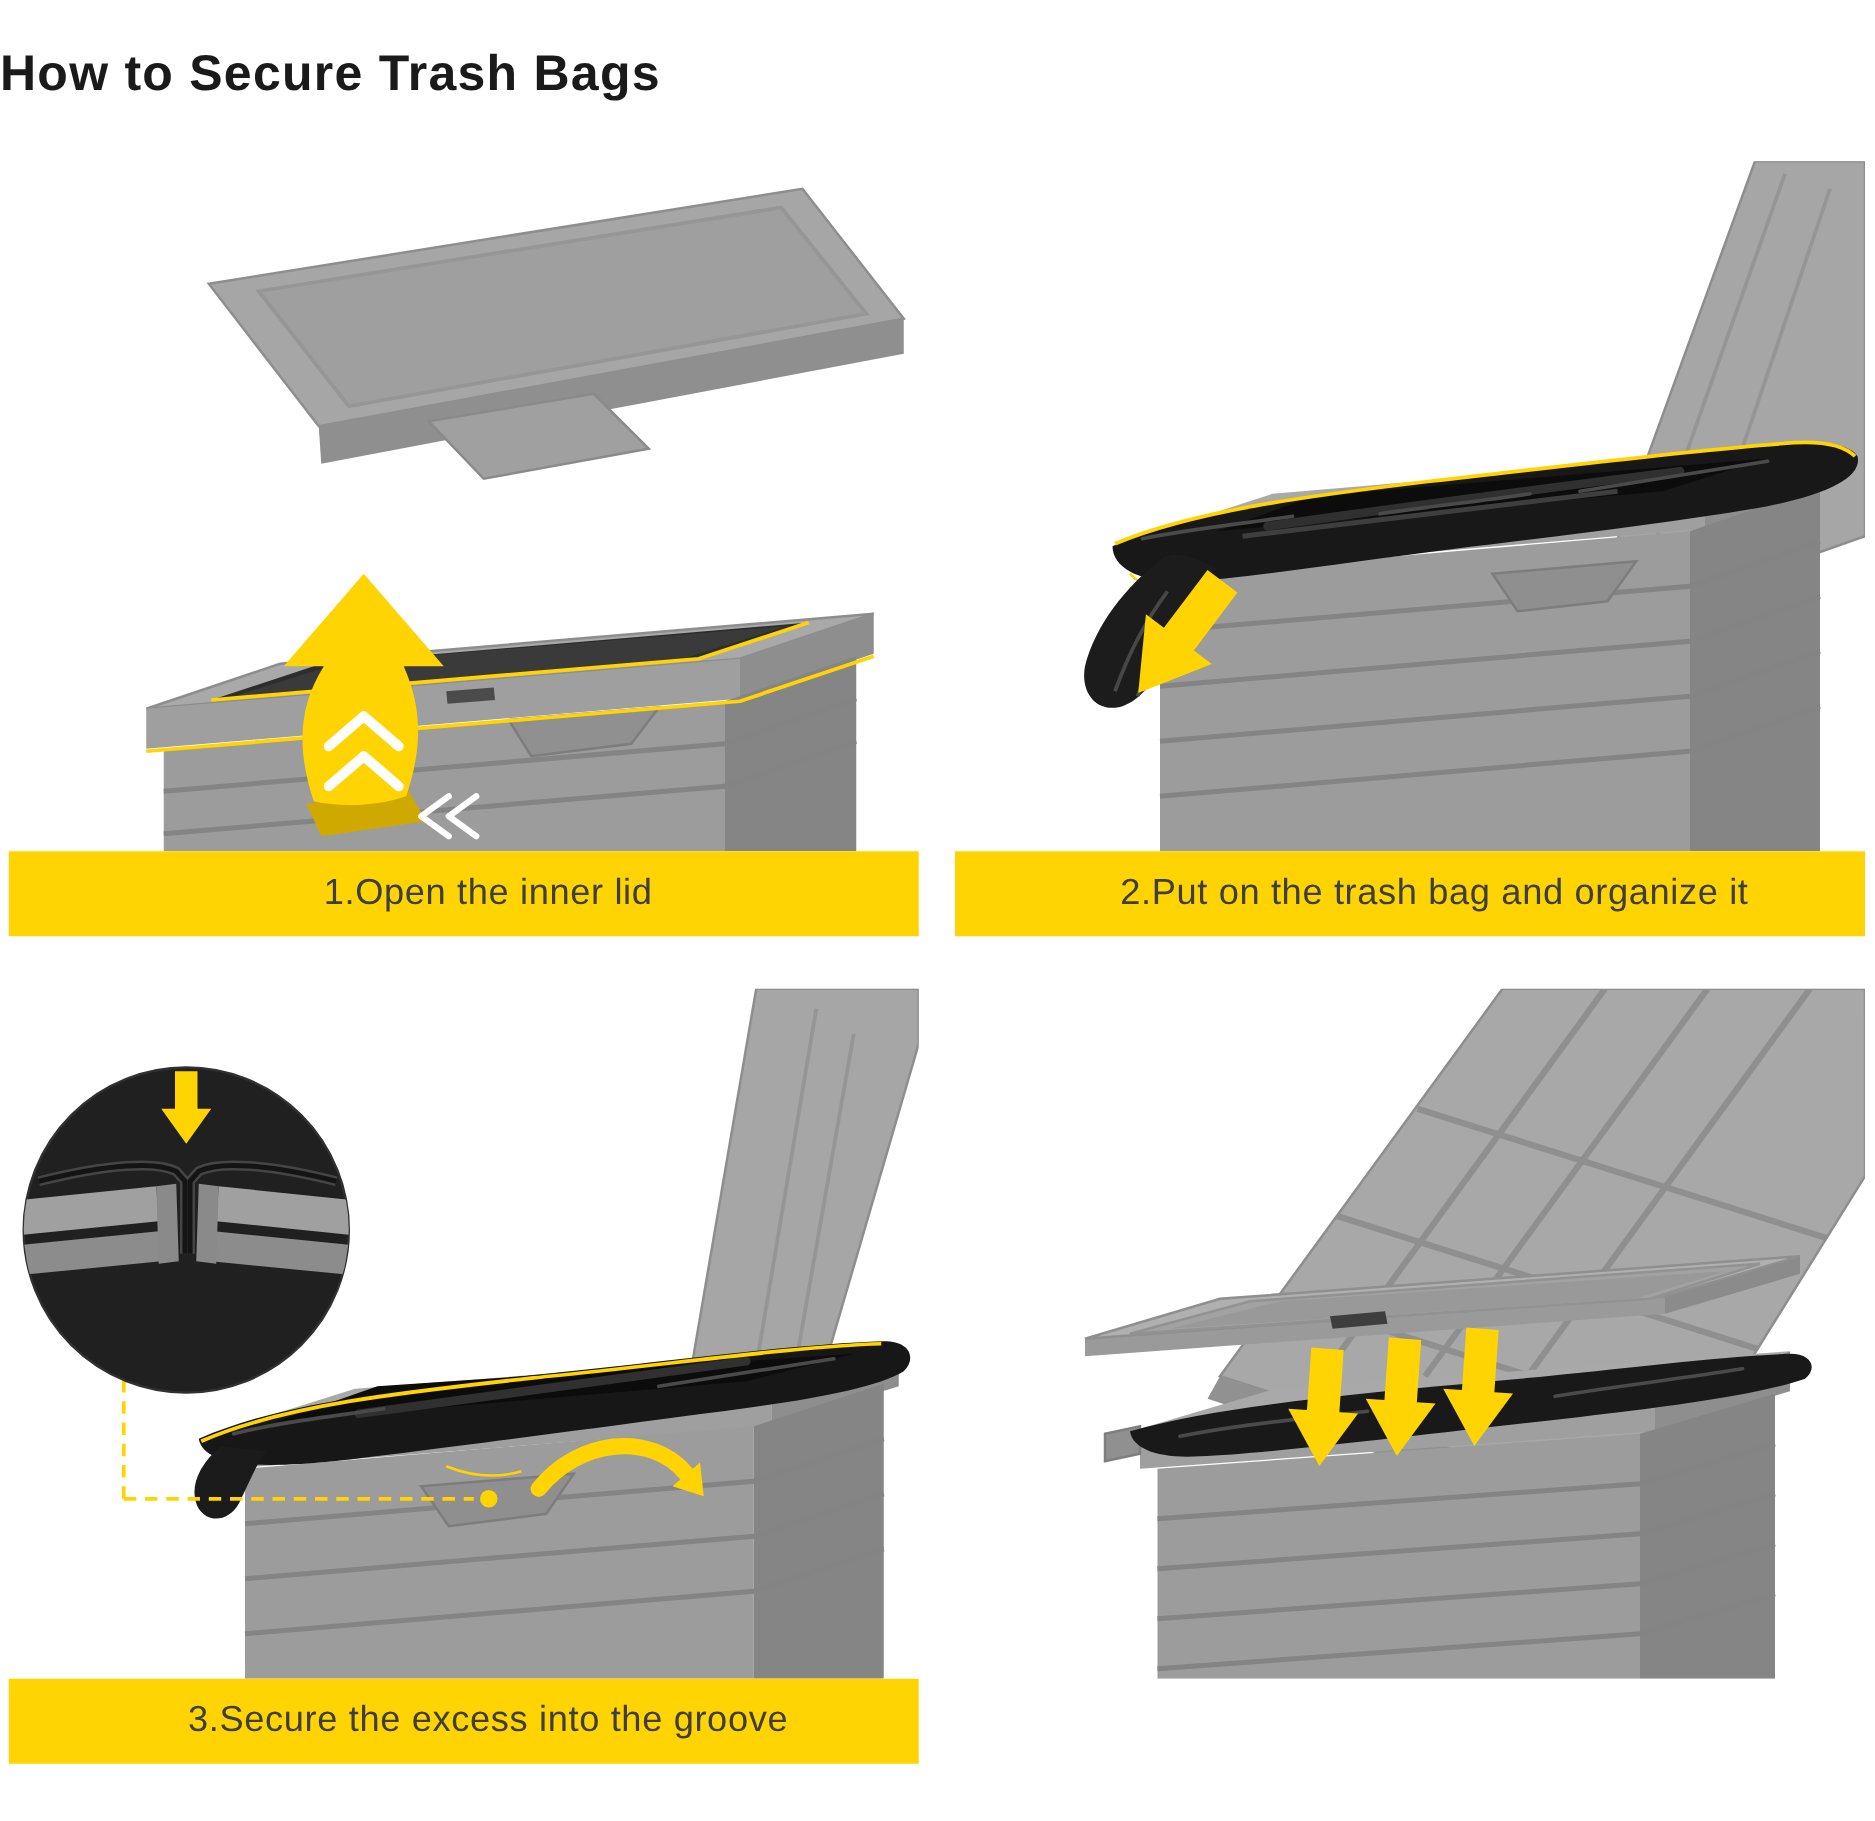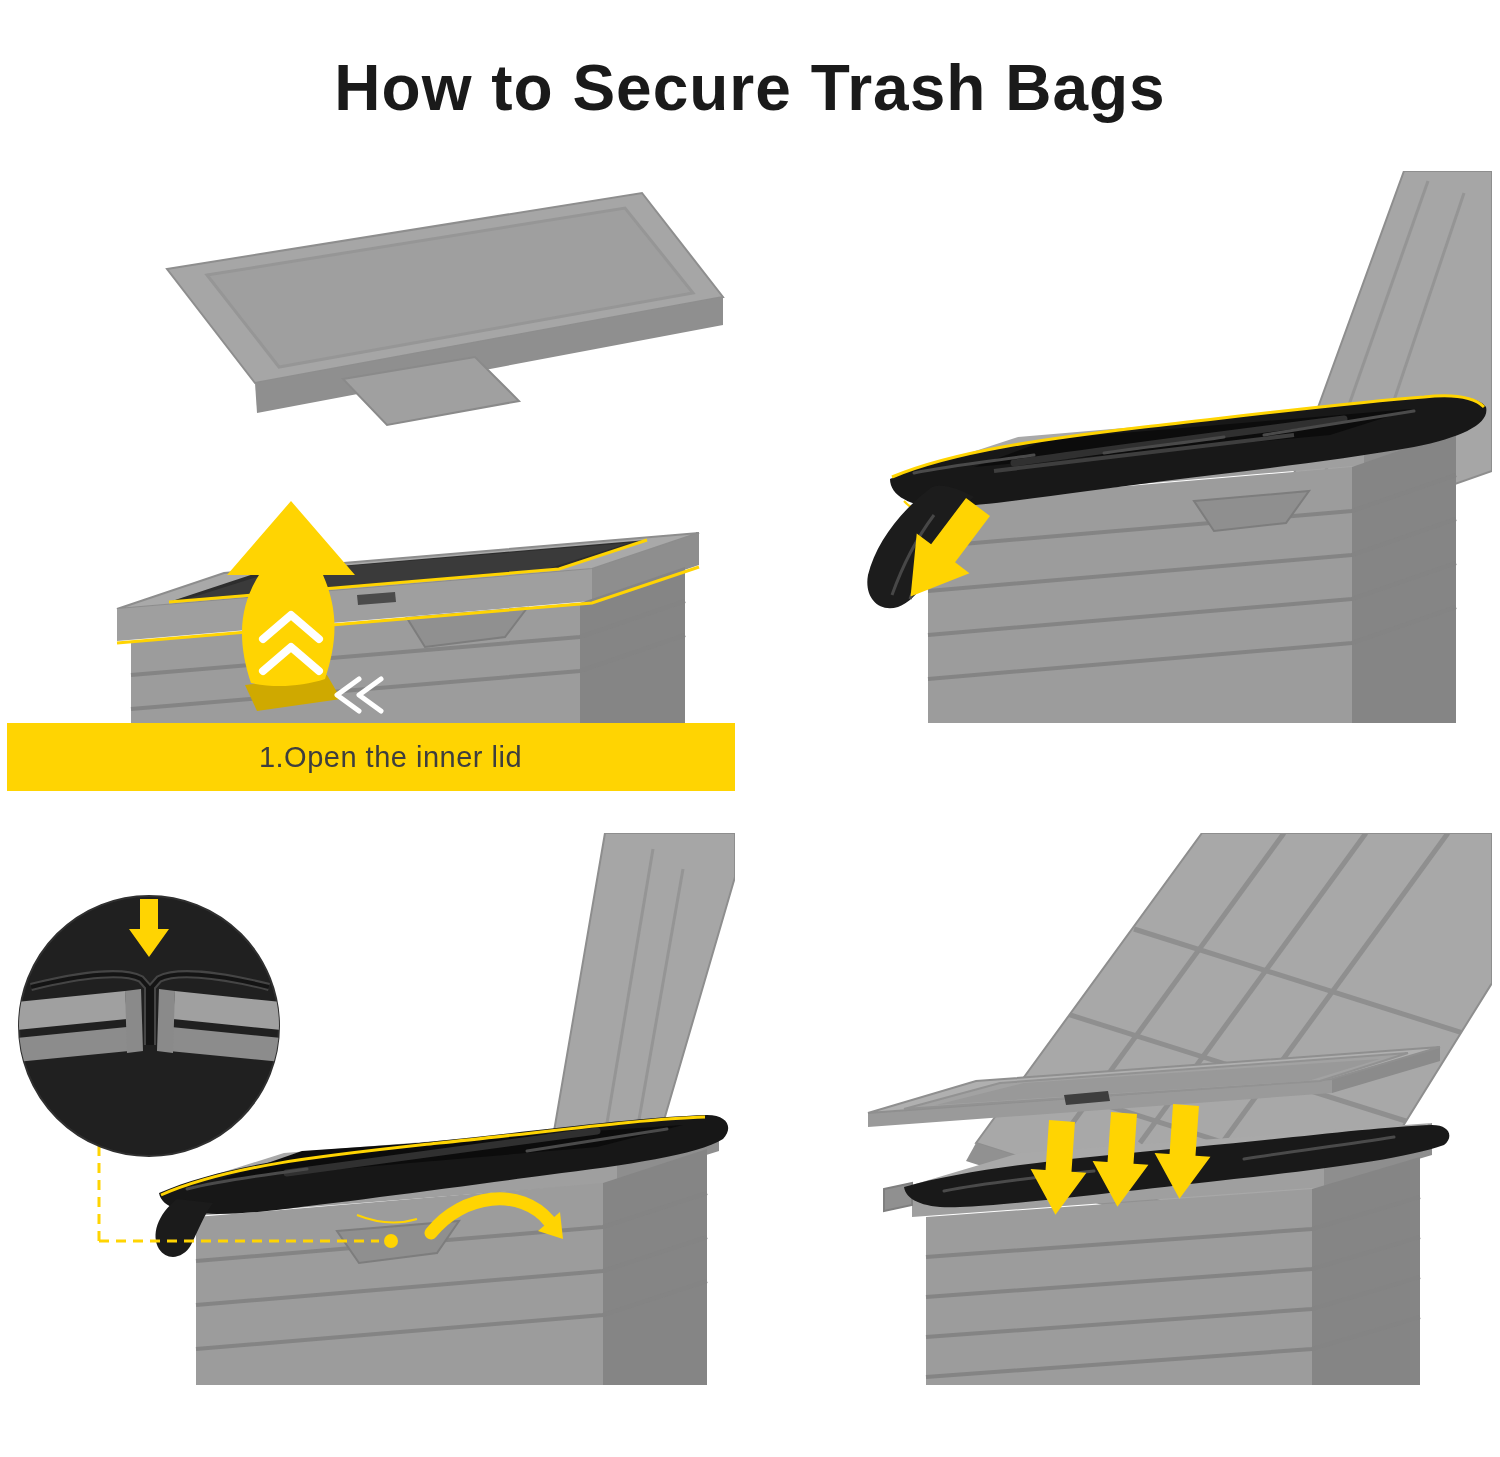--- a/index.html
+++ b/index.html
@@ -8,23 +8,22 @@
     --title-text:#1A1A1A;
     --panel-background:#FFFFFF;
   }
   *{box-sizing:border-box;}
   html,body{margin:0;padding:0;background:#fff;}
   body{
     width:1500px;height:1457px;overflow:hidden;
     font-family:"Liberation Sans", sans-serif;
   }
   .page-title{
-    text-align:center;
     padding-top:10px;
-    font-size:64px;
+    font-size:40px;
     font-weight:800;
     letter-spacing:1px;
     color:var(--title-text);
     line-height:1.1;
   }
   .steps-grid{
     display:grid;
     grid-template-columns:728px 728px;
     column-gap:29px;
     row-gap:42px;
@@ -131,20 +130,23 @@
         <path d="M 128,306 C 190,280 280,268 380,256 C 470,246 580,232 660,226 C 688,223 710,226 720,236" class="stroke-accent" stroke-width="3" fill="none"></path>
         <path d="M 186,334 C 170,344 150,342 140,330" class="stroke-accent" stroke-width="2" fill="none"></path>
         <path d="M 168,316 C 136,340 112,372 104,404 C 100,426 114,442 134,436 C 156,428 168,400 178,374 C 186,352 196,336 210,326 C 196,318 180,312 168,316 Z" fill="#1c1c1c"></path>
         <path d="M 128,424 C 138,396 152,368 170,344" stroke="#474747" stroke-width="3" fill="none"></path>
         <path d="M 146,428 C 154,404 166,380 182,356" stroke="#474747" stroke-width="3" fill="none"></path>
       </g>
       <g transform="translate(214,336) rotate(127)">
         <path d="M0,-15 L58,-15 L58,-33 L112,0 L58,33 L58,15 L0,15 Z" class="fill-accent"></path>
       </g>
     </svg>
+    <div class="caption-bar">
+      <span class="caption-text">2.Put on the trash bag and organize it</span>
+    </div>
   </div>
 
   <div class="step-panel">
     <svg class="illus" viewBox="0 0 728 552" xmlns="http://www.w3.org/2000/svg">
       <defs>
         <clipPath id="clip3">
             <circle cx="142" cy="193" r="130"></circle>
           </clipPath>
       </defs>
       <g>
@@ -195,20 +197,23 @@
           <path d="M 24,154 C 80,140 118,138 134,146 L 141,154 L 141,212" stroke="#454545" stroke-width="8" fill="none"></path>
           <path d="M 262,154 C 206,140 168,138 152,146 L 145,154 L 145,212" stroke="#454545" stroke-width="8" fill="none"></path>
           <path d="M 24,154 C 80,140 118,138 134,146 L 141,154 L 141,212" stroke="#141414" stroke-width="4" fill="none"></path>
           <path d="M 262,154 C 206,140 168,138 152,146 L 145,154 L 145,212" stroke="#141414" stroke-width="4" fill="none"></path>
           <g transform="translate(142,66) rotate(90)">
             <path d="M0,-9 L30,-9 L30,-20 L58,0 L30,20 L30,9 L0,9 Z" class="fill-accent"></path>
           </g>
         </g>
       </g>
     </svg>
+    <div class="caption-bar">
+      <span class="caption-text">3.Secure the excess into the groove</span>
+    </div>
   </div>
 
   <div class="step-panel">
     <svg class="illus" viewBox="0 0 728 552" xmlns="http://www.w3.org/2000/svg">
       <defs>
         <path id="arr4" d="M0,-13 L50,-13 L50,-28 L94,0 L50,28 L50,13 L0,13 Z"></path>
         <clipPath id="lidclip4">
             <polygon points="212,310 438,0 728,0 728,150 560,420"></polygon>
           </clipPath>
       </defs>

